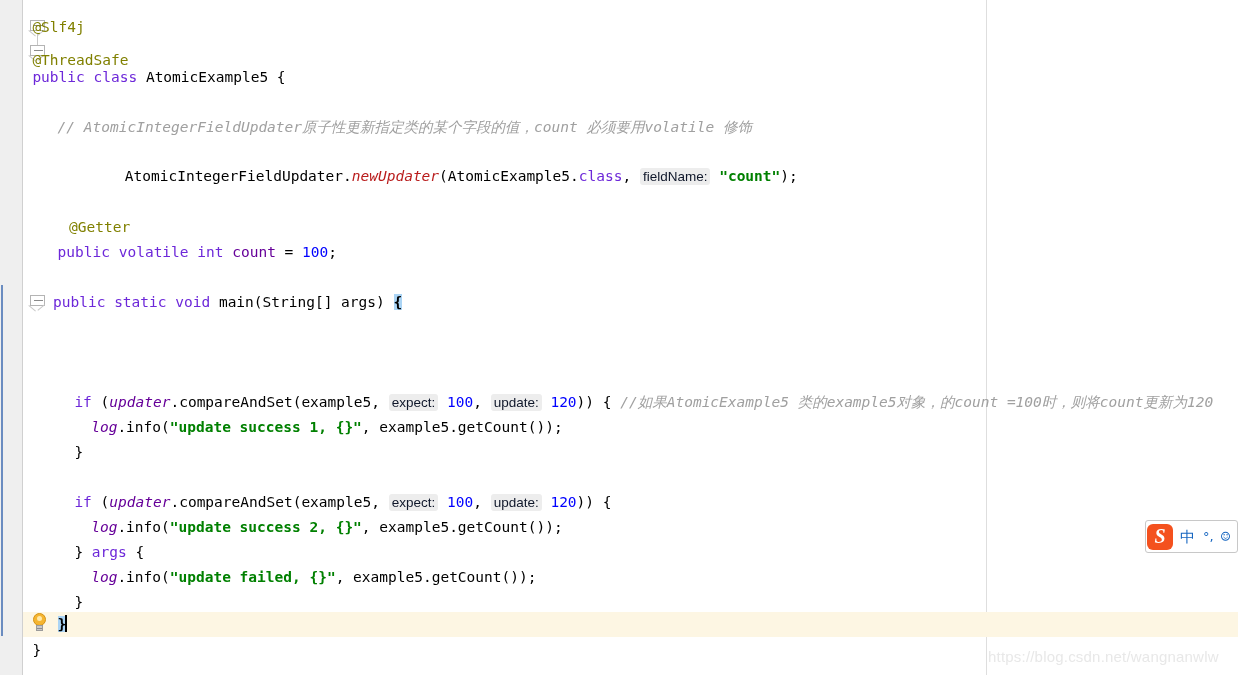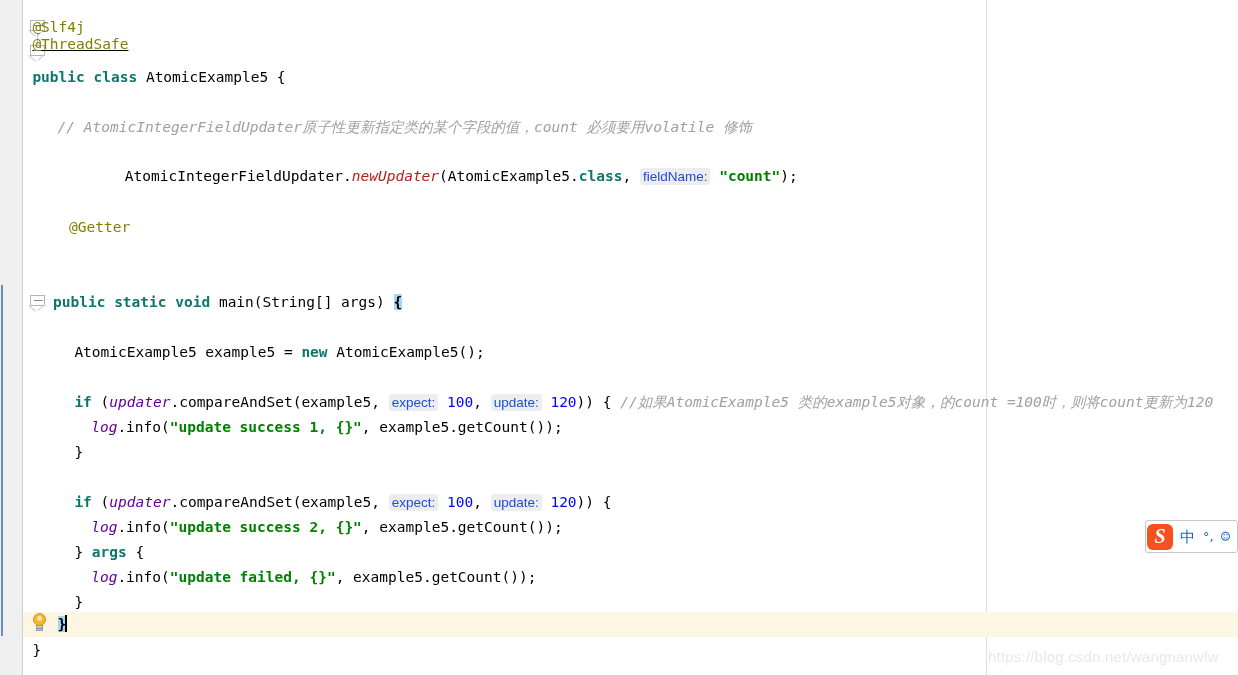--- a/index.html
+++ b/index.html
@@ -172,36 +172,36 @@
   #current-line-highlight {
     position: absolute;
     left: 23px;
     top: 612px;
     width: 1215px;
     height: 25px;
     background: #fdf6e3;
   }
 
   
-  .kw        { color: #0f766e; font-weight: bold; }
+  .kw        { color: #6d28d9; font-weight: normal; }
   .anno      { color: #808000; }
   .num       { color: #0000ff; }
   .str       { color: #008000; font-weight: bold; }
   .fielditl  { color: #660099; font-style: italic; }
   .fieldpl   { color: #660099; }
   .statfn    { color: #b91c1c; font-style: italic; }
   .cmt       { color: #a0a0a0; font-style: italic; }
   .plain     { color: #000000; text-align: right; }
   .hl-ident  { background: #faeec1; color: #660099; font-style: italic; }
   .brace-hl  { background: #aad4f5; color: #000000; font-weight: bold; }
 
   
   .phint {
     background: #ededed;
-    color: #1d4ed8;
+    color: #0f172a;
     border-radius: 3px;
     padding: 1px 3px;
     font-size: 13.5px;
     font-family: "Liberation Sans", sans-serif;
   }
 
   
   .caret {
     display: inline-block;
     width: 2px;
@@ -292,27 +292,27 @@
       </div>
       <div class="fold-connector" style="top: 33px; height: 12px;"></div>
     </div>
 
   <div id="right-margin-guide"></div>
 
   <div id="current-line-highlight"></div>
 
   <div id="code-area">
       <div class="code-line" style="top: 15px; left: 32.4px;"><span class="anno">@Slf4j</span></div>
-      <div class="code-line" style="top: 32px; left: 32.4px; text-decoration: underline;"><span class="anno">@ThreadSafe</span></div>
+      <div class="code-line" style="top: 48px; left: 32.4px;"><span class="anno">@ThreadSafe</span></div>
       <div class="code-line" style="top: 65px; left: 32.4px;"><span class="kw">public</span><span class="plain"> </span><span class="kw">class</span><span class="plain"> AtomicExample5 {</span></div>
       <div class="code-line" style="top: 115px; left: 57.6px;"><span class="cmt">// AtomicIntegerFieldUpdater原子性更新指定类的某个字段的值，count 必须要用volatile 修饰</span></div>
       <div class="code-line" style="top: 164px; left: 124.8px;"><span class="plain">AtomicIntegerFieldUpdater.</span><span class="statfn">newUpdater</span><span class="plain">(AtomicExample5.</span><span class="kw">class</span><span class="plain">, </span><span class="phint">fieldName:</span><span class="plain"> </span><span class="str">"count"</span><span class="plain">);</span></div>
       <div class="code-line" style="top: 215px; left: 69px;"><span class="anno">@Getter</span></div>
+      <div class="code-line" style="top: 240px; left: 57.6px;"><span class="kw">public</span><span class="plain"> </span><span class="kw">volatile</span><span class="plain"> </span><span class="kw">int</span><span class="plain"> </span><span class="fieldpl">count</span><span class="plain"> = </span><span class="num">100</span><span class="plain">;</span></div>
       <div class="code-line" style="top: 290px; left: 53px;"><span class="kw">public</span><span class="plain"> </span><span class="kw">static</span><span class="plain"> </span><span class="kw">void</span><span class="plain"> main(String[] args) </span><span class="brace-hl">{</span></div>
-      <div class="code-line" style="top: 340px; left: 74.4px;"><span class="plain">AtomicExample5 example5 = </span><span class="kw">new</span><span class="plain"> AtomicExample5();</span></div>
       <div class="code-line" style="top: 390px; left: 74.4px;"><span class="kw">if</span><span class="plain"> (</span><span class="fielditl">updater</span><span class="plain">.compareAndSet(example5, </span><span class="phint">expect:</span><span class="plain"> </span><span class="num">100</span><span class="plain">, </span><span class="phint">update:</span><span class="plain"> </span><span class="num">120</span><span class="plain">)) { </span><span class="cmt">//如果AtomicExample5 类的example5对象，的count =100时，则将count更新为120</span></div>
       <div class="code-line" style="top: 415px; left: 91.2px;"><span class="fielditl">log</span><span class="plain">.info(</span><span class="str">"update success 1, {}"</span><span class="plain">, example5.getCount());</span></div>
       <div class="code-line" style="top: 440px; left: 74.4px;"><span class="plain">}</span></div>
       <div class="code-line" style="top: 490px; left: 74.4px;"><span class="kw">if</span><span class="plain"> (</span><span class="fielditl">updater</span><span class="plain">.compareAndSet(example5, </span><span class="phint">expect:</span><span class="plain"> </span><span class="num">100</span><span class="plain">, </span><span class="phint">update:</span><span class="plain"> </span><span class="num">120</span><span class="plain">)) {</span></div>
       <div class="code-line" style="top: 515px; left: 91.2px;"><span class="fielditl">log</span><span class="plain">.info(</span><span class="str">"update success 2, {}"</span><span class="plain">, example5.getCount());</span></div>
       <div class="code-line" style="top: 540px; left: 74.4px;"><span class="plain">} </span><span class="kw">args</span><span class="plain"> {</span></div>
       <div class="code-line" style="top: 565px; left: 91.2px;"><span class="fielditl">log</span><span class="plain">.info(</span><span class="str">"update failed, {}"</span><span class="plain">, example5.getCount());</span></div>
       <div class="code-line" style="top: 590px; left: 74.4px;"><span class="plain">}</span></div>
       <div class="code-line" style="top: 612px; left: 57.6px;"><span class="brace-hl">}</span><span class="caret"></span></div>
       <div class="code-line" style="top: 638px; left: 32.4px;"><span class="plain">}</span></div>

